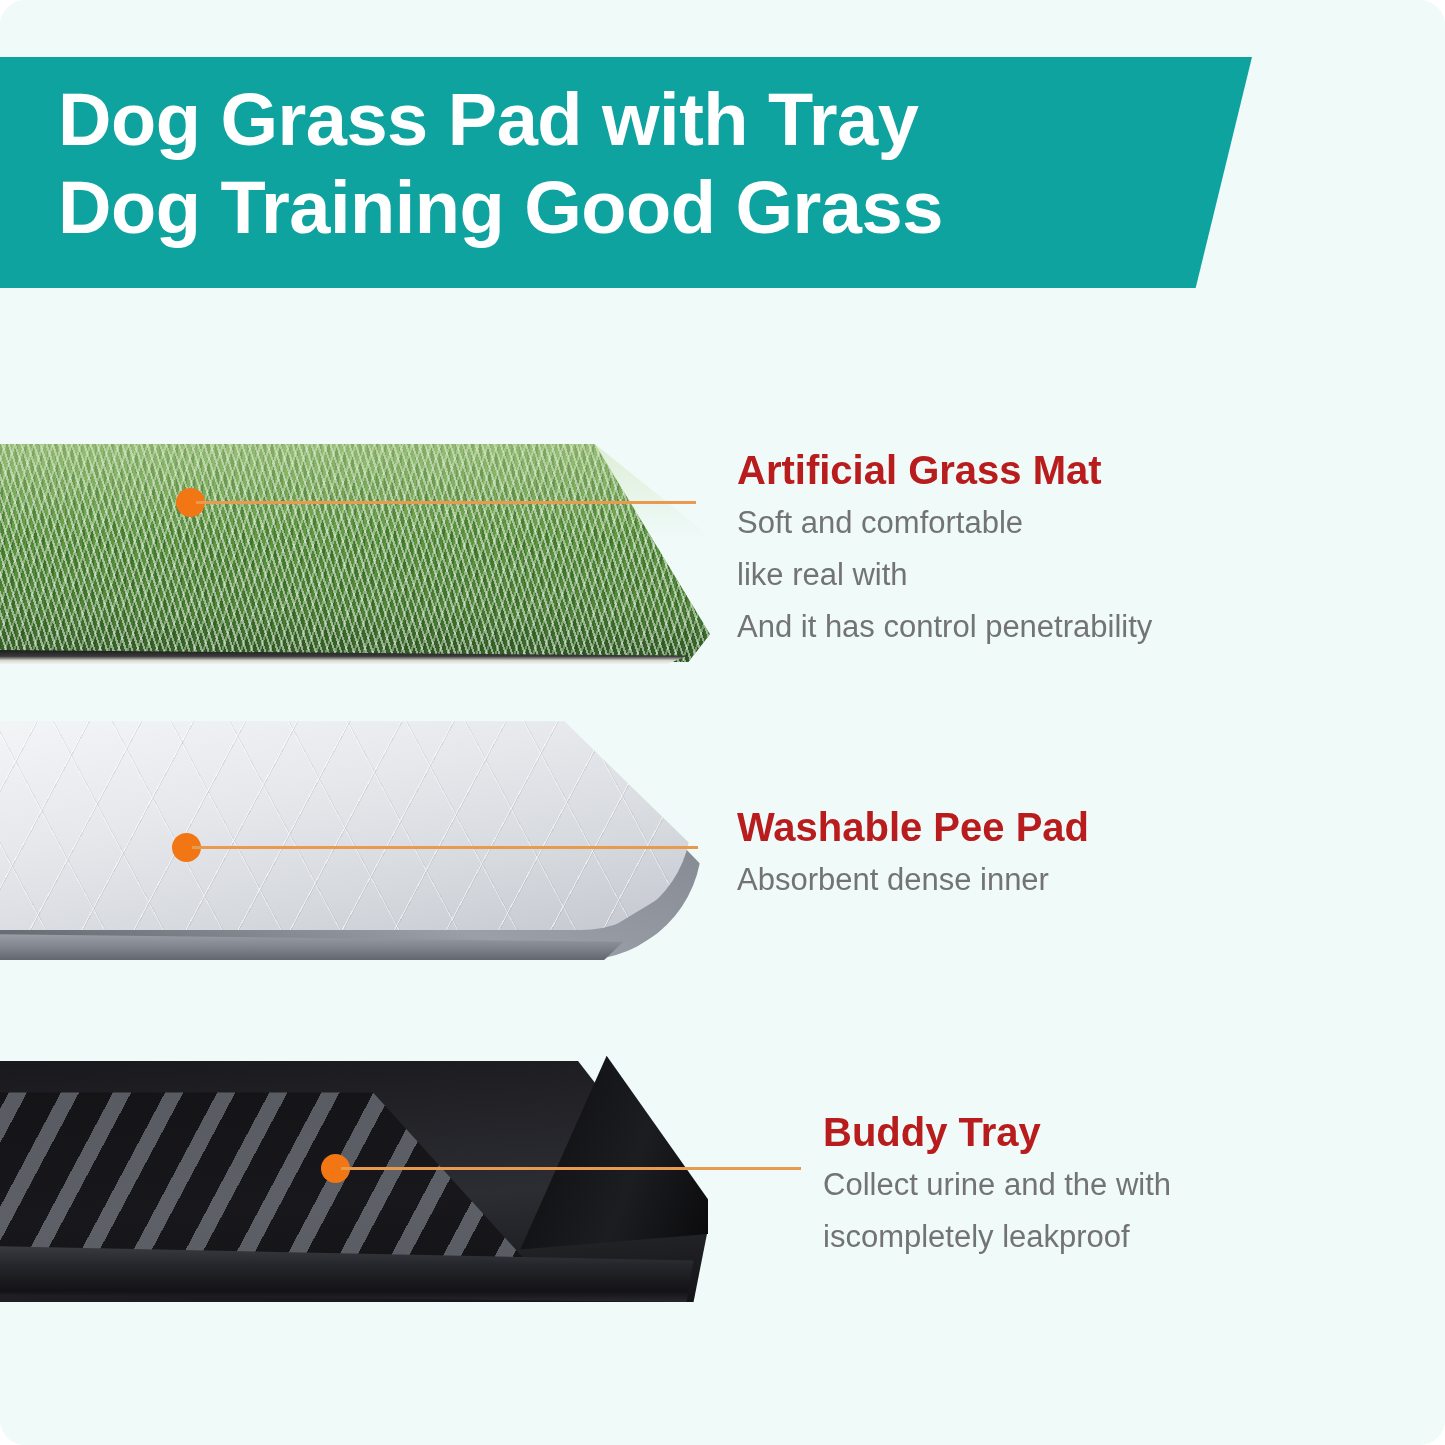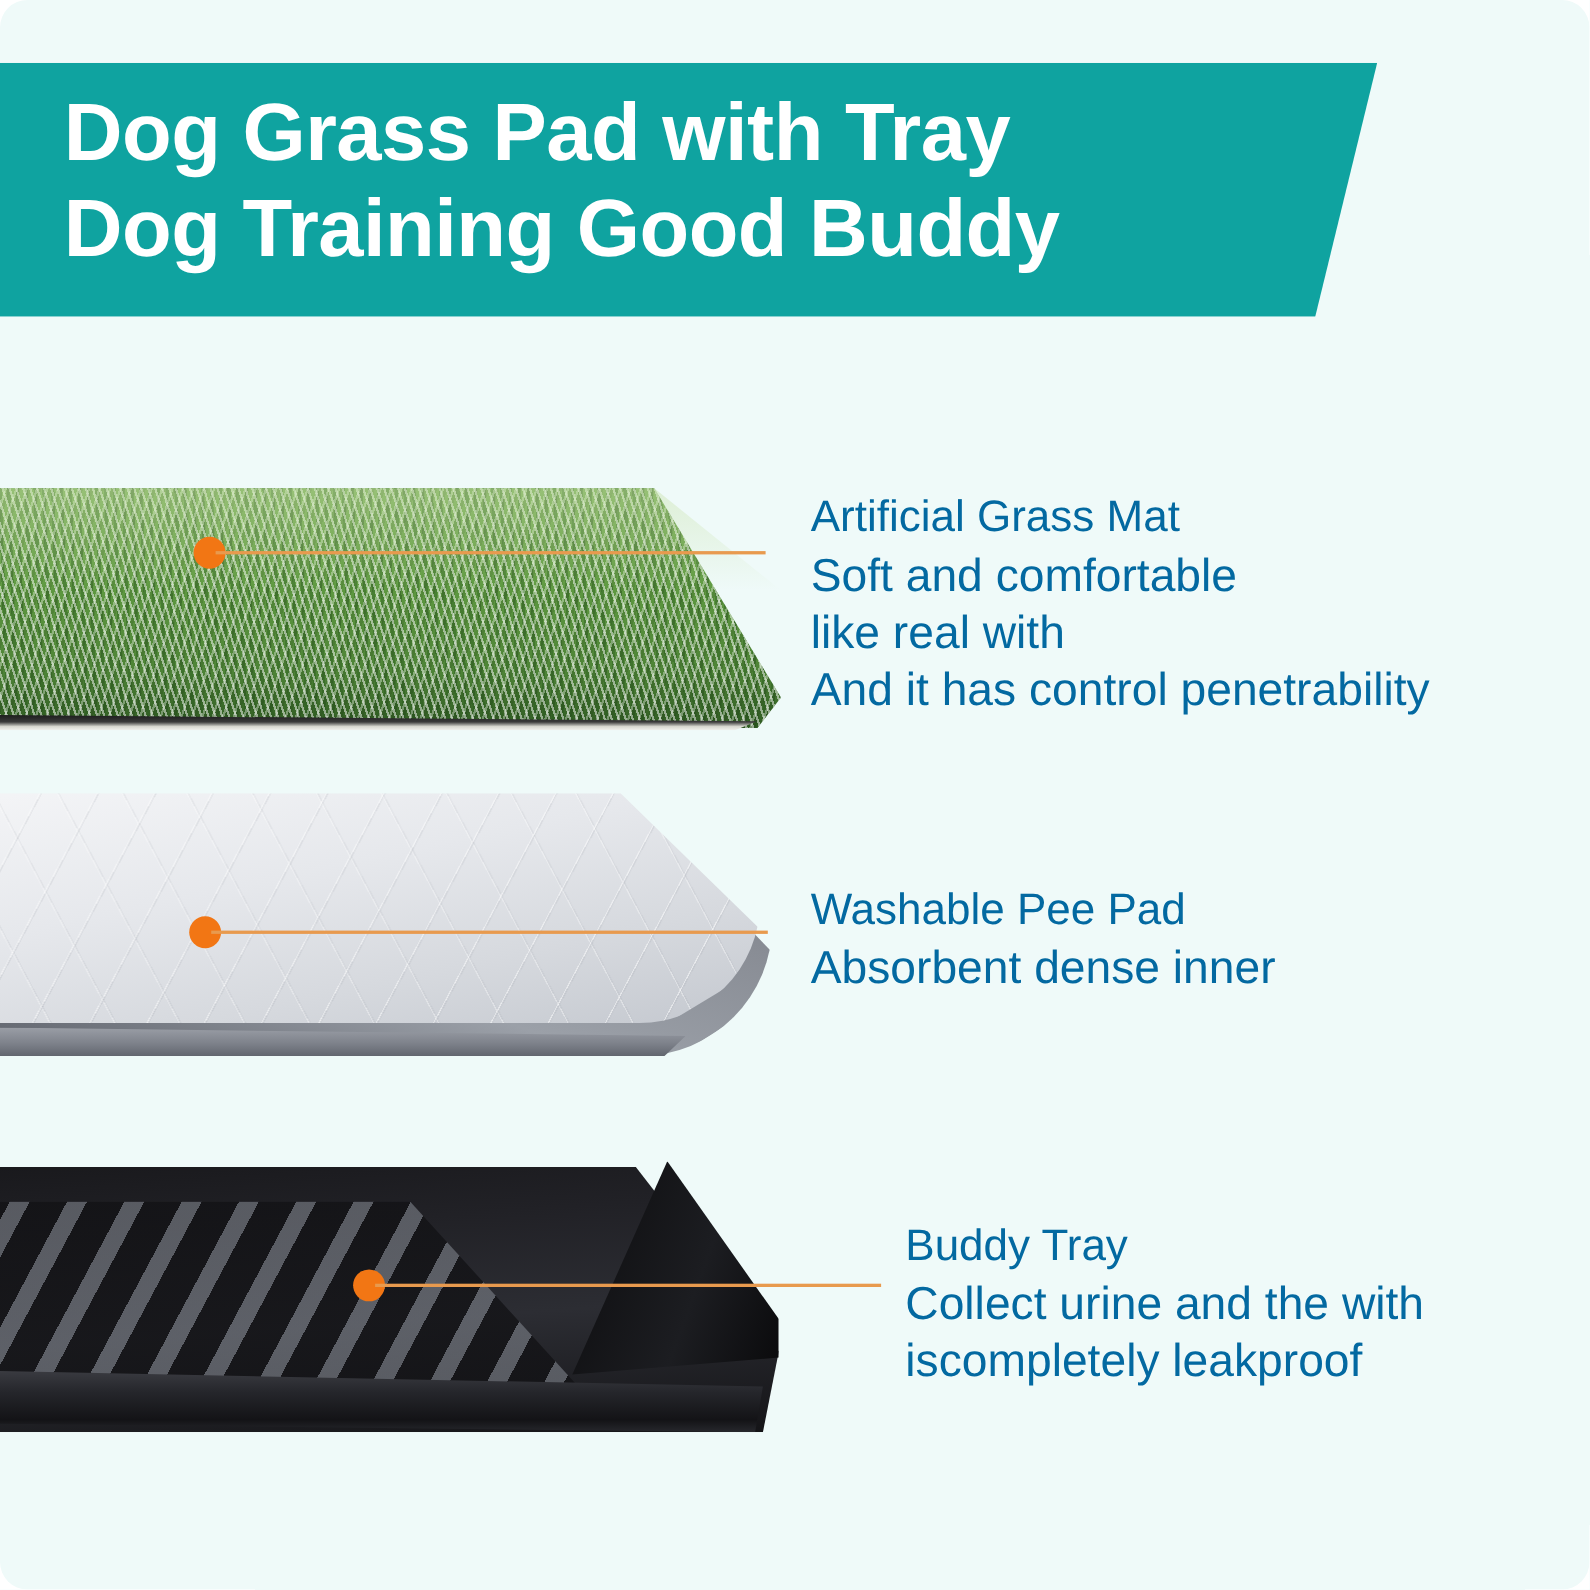--- a/index.html
+++ b/index.html
@@ -189,43 +189,43 @@
     border-radius: 50%;
     background: #f27614;
   }
   .callout-line {
     position: absolute;
     height: 3px;
     background: #e89a4e;
   }
   .callout-text { position: absolute; }
   .callout-title {
-    color: #0369a1;
-    font-weight: normal;
+    color: #b91c1c;
+    font-weight: bold;
     font-size: 40px;
     line-height: 54px;
     white-space: nowrap;
   }
   .callout-line-text {
     display: block;
-    color: #0369a1;
-    font-size: 42px;
+    color: #737373;
+    font-size: 31px;
     line-height: 52px;
     white-space: nowrap;
   }
 </style>
 </head>
 <body>
 
 <div id="infographic">
 
   <div class="banner"></div>
   <div class="banner-text">
     <span class="banner-line">Dog Grass Pad with Tray</span>
-    <span class="banner-line">Dog Training Good Buddy</span>
+    <span class="banner-line">Dog Training Good Grass</span>
   </div>
 
   <div class="layer grass-wrap">
     <div class="grass-body"></div>
     <div class="grass-hilite"></div>
     <div class="grass-base"></div>
   </div>
 
   <div class="layer pad-wrap">
     <div class="pad-edge"></div>

